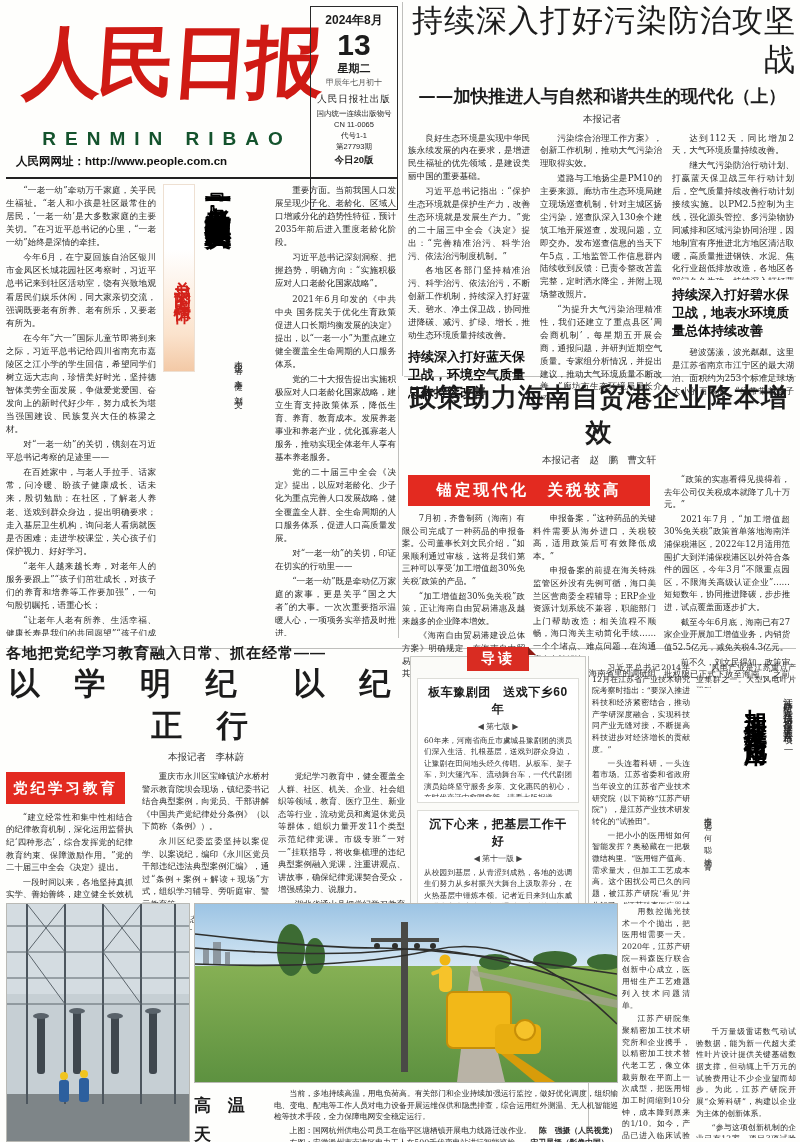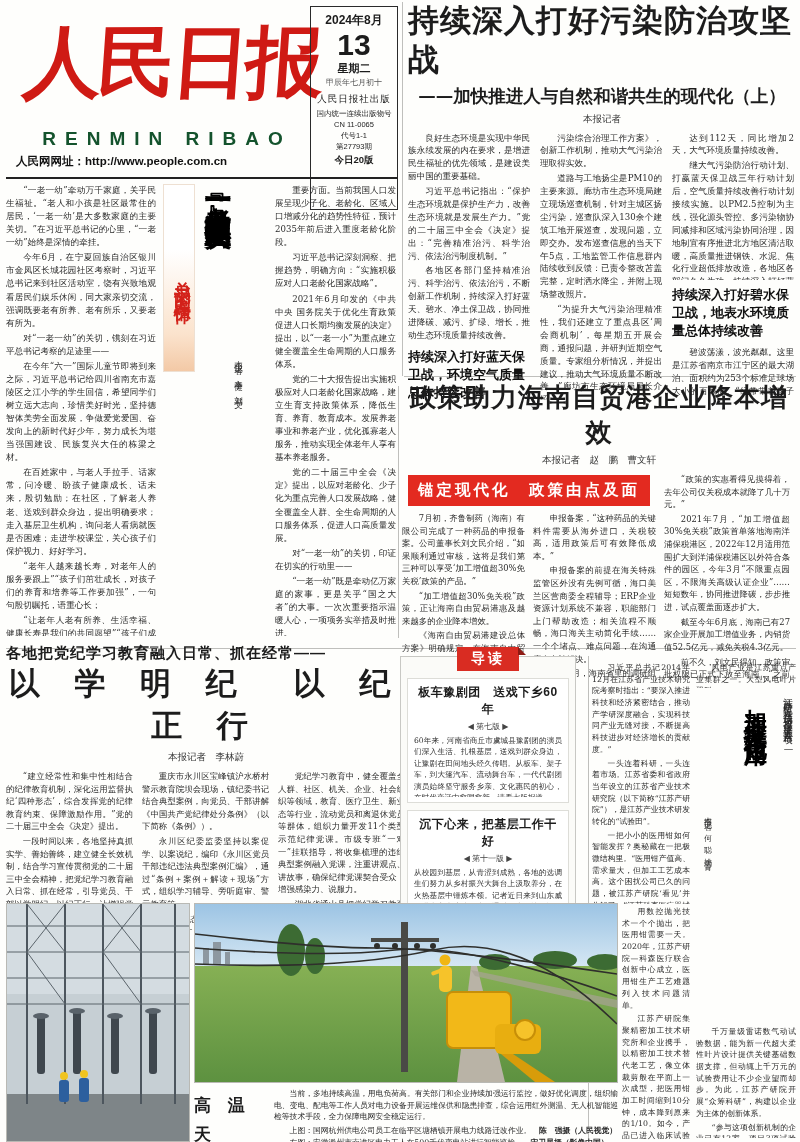--- a/index.html
+++ b/index.html
@@ -23,21 +23,21 @@
   .datebox .d1{font-size:12px;font-weight:bold;}
   .datebox .day{font-size:30px;font-weight:bold;line-height:1.05;}
   .datebox .wk{font-size:11px;font-weight:bold;}
   .datebox .lun{font-size:8px;color:#555;margin-bottom:4px;}
   .datebox .pub{font-size:9.5px;letter-spacing:1px;margin-bottom:3px;}
   .datebox .sn{font-size:7.5px;}
   .datebox .pg{font-weight:bold;font-size:9.5px;}
 
   
   .lead{position:absolute;left:408px;top:2px;width:388px;height:372px;}
-  .lead-title{font-size:31px;font-weight:bold;text-align:left;letter-spacing:1px;line-height:1.25;}
+  .lead-title{font-size:31px;font-weight:normal;text-align:right;letter-spacing:1px;line-height:1.25;}
   .lead-sub{font-size:17.5px;font-weight:bold;text-align:center;margin-top:4px;
             font-family:"DejaVu Serif","Liberation Serif",serif;}
   .lead-by{font-size:9.5px;text-align:center;margin:5px 0 6px;color:#333;
            font-family:"DejaVu Serif","Liberation Serif",serif;}
   .lead-cols{display:flex;gap:10px;height:268px;overflow:hidden;}
   .lead-col{width:122px;font-size:8.6px;line-height:1.5;overflow:hidden;color:#2a2a2a;
             font-family:"DejaVu Serif","Liberation Serif",serif;}
   .in-subhead{font-size:13px;font-weight:bold;line-height:1.4;text-align:left;margin:6px 0;
               font-family:"Liberation Sans","DejaVu Sans",sans-serif;color:#111;}
 
@@ -80,21 +80,21 @@
   .disc-title{font-size:31px;font-weight:bold;text-align:center;letter-spacing:13px;margin-top:3px;}
   .disc-by{font-size:9.5px;text-align:center;margin:4px 0 6px;color:#333;
            font-family:"DejaVu Serif","Liberation Serif",serif;}
   .disc-cols{display:flex;gap:9px;height:160px;overflow:hidden;}
   .disc-col{width:127px;font-size:8.4px;line-height:1.5;overflow:hidden;color:#2a2a2a;
             font-family:"DejaVu Serif","Liberation Serif",serif;}
   .disc-tag{background:#e32a20;color:#fff;font-weight:bold;font-size:14.5px;letter-spacing:3px;
             text-align:center;padding:5px 0;margin:2px 8px 7px 0;}
 
   
-  .daodu{position:absolute;left:400px;top:656px;width:176px;height:248px;
+  .daodu{position:absolute;left:410px;top:656px;width:176px;height:248px;
          border:1px solid #c8c8c4;background:#fbfbf8;box-sizing:border-box;padding:5px 6px;}
   .dd-ribbon{position:relative;width:62px;margin:-15px auto 2px;background:#d92c22;color:#fff;
              font-weight:bold;font-size:14px;text-align:center;letter-spacing:3px;padding:3px 0;}
   .dd-ribbon:after{content:"";position:absolute;right:-7px;top:0;border:4px solid transparent;
              border-left-color:#8f1a13;border-bottom-color:#8f1a13;}
   .dd-item{background:#fff;border:1px solid #ddddd8;margin-top:7px;padding:5px 6px;box-sizing:border-box;}
   .dd-title{font-size:12px;font-weight:bold;text-align:center;letter-spacing:0.5px;}
   .dd-page{font-size:8px;text-align:center;color:#444;margin:3px 0;}
   .dd-text{font-size:7.6px;line-height:1.5;text-align:justify;color:#333;max-height:62px;overflow:hidden;
            font-family:"DejaVu Serif","Liberation Serif",serif;}
@@ -184,22 +184,22 @@
             <p>碧波荡漾，波光粼粼。这里是江苏省南京市江宁区的最大湖泊、面积约为253个标准足球场大小的百家湖。“经常带着孩子来这边玩，湖水清澈，特别干净。”傍晚，家住附近的居民林琪和家人一起散步。（下转第六版）</p>
           </div>
       </div>
     </div>
   </section>
 
   <section class="feature">
     <div class="f-col f-col1">
         <p>“一老一幼”牵动万千家庭，关乎民生福祉。“老人和小孩是社区最常住的居民，‘一老一幼’是大多数家庭的主要关切。”在习近平总书记的心里，“一老一幼”始终是深情的牵挂。</p>
         <p>今年6月，在宁夏回族自治区银川市金凤区长城花园社区考察时，习近平总书记来到社区活动室，饶有兴致地观看居民们娱乐休闲，同大家亲切交流，强调既要老有所养、老有所乐，又要老有所为。</p>
+        <p>在今年“六一”国际儿童节即将到来之际，习近平总书记给四川省南充市嘉陵区之江小学的学生回信，希望同学们树立远大志向，珍惜美好时光，坚持德智体美劳全面发展，争做爱党爱国、奋发向上的新时代好少年，努力成长为堪当强国建设、民族复兴大任的栋梁之材。</p>
         <p>对“一老一幼”的关切，镌刻在习近平总书记考察的足迹里——</p>
-        <p>在今年“六一”国际儿童节即将到来之际，习近平总书记给四川省南充市嘉陵区之江小学的学生回信，希望同学们树立远大志向，珍惜美好时光，坚持德智体美劳全面发展，争做爱党爱国、奋发向上的新时代好少年，努力成长为堪当强国建设、民族复兴大任的栋梁之材。</p>
         <p>在百姓家中，与老人手拉手、话家常，问冷暖、盼孩子健康成长、话未来，殷切勉励；在社区，了解老人养老、送戏到群众身边，提出明确要求；走入基层卫生机构，询问老人看病就医是否困难；走进学校课堂，关心孩子们保护视力、好好学习。</p>
         <p>“老年人越来越长寿，对老年人的服务要跟上”“孩子们茁壮成长，对孩子们的养育和培养等工作要加强”，一句句殷切嘱托，语重心长；</p>
         <p>“让老年人老有所养、生活幸福、健康长寿是我们的共同愿望”“孩子们成长得更好，是我们最大的心愿”，一声声真诚祝福，温暖人心；</p>
       </div>
     <div class="f-label">总书记的人民情怀</div>
     <div class="f-headblock">
       <div class="f-headline">『一老一幼』是大多数家庭的主要关切</div>
       <div class="f-byline">本报记者　辛本健　刘书文</div>
     </div>
     <div class="f-col f-col2">
@@ -211,21 +211,21 @@
         <p>对“一老一幼”的关切，印证在切实的行动里——</p>
         <p>“一老一幼”既是牵动亿万家庭的家事，更是关乎“国之大者”的大事。一次次重要指示温暖人心，一项项务实举措及时推进。</p>
       </div>
   </section>
 
   <section class="hainan">
     <h2 class="hn-title" style="margin:0">政策助力海南自贸港企业降本增效</h2>
     <div class="hn-by">本报记者　赵　鹏　曹文轩</div>
     <div class="hn-body">
       <div class="hn-left">
-        <div class="hn-banner">锚定现代化　政策由点及面</div>
+        <div class="hn-banner">锚定现代化　关税较高</div>
         <div class="hn-two">
           <div class="hn-col">
               <p>7月初，齐鲁制药（海南）有限公司完成了一种药品的申报备案。公司董事长刘文民介绍，“如果顺利通过审核，这将是我们第三种可以享受‘加工增值超30%免关税’政策的产品。”</p>
               <p>“加工增值超30%免关税”政策，正让海南自由贸易港惠及越来越多的企业降本增效。</p>
               <p>《海南自由贸易港建设总体方案》明确规定，在海南自由贸易港与中华人民共和国关境内的其他地区（以下简称“内地”）之间设立“二线”。货物从海南自由贸易港进入内地，原则上按进口规定办理相关手续，照章征收关税和进口环节税。对鼓励类产业企业生产的不含进口料件或含进口料件在海南自贸港加工增值超过30%（含）的货物，经“二线”进入内地免征进口关税。</p>
             </div>
           <div class="hn-col">
               <p>申报备案，“这种药品的关键料件需要从海外进口，关税较高，适用政策后可有效降低成本。”</p>
               <p>申报备案的前提在海关特殊监管区外没有先例可循，海口美兰区营商委全程辅导；ERP企业资源计划系统不兼容，职能部门上门帮助改造；相关流程不顺畅，海口海关主动简化手续……一个个堵点、难点问题，在沟通磨合中被解决。</p>
               <p>去年6月，海南省里的调研组在齐鲁制药（海南）有限公司发现，药品信息录入时要填写长、宽、高、毛重、净重等多个参数，费时费力。当天，企业和海关等职能部门共聚一堂，面对面沟通，将表格减少近一半。</p>
@@ -240,20 +240,21 @@
         </div>
     </div>
   </section>
 
   <section class="disc">
     <div class="disc-kicker">各地把党纪学习教育融入日常、抓在经常——</div>
     <h2 class="disc-title" style="margin:0">以 学 明 纪　以 纪 正 行</h2>
     <div class="disc-by">本报记者　李林蔚</div>
     <div class="disc-cols">
       <div class="disc-col">
+        <div class="disc-tag">党纪学习教育</div>
         <div>
             <p>“建立经常性和集中性相结合的纪律教育机制，深化运用监督执纪‘四种形态’，综合发挥党的纪律教育约束、保障激励作用。”党的二十届三中全会《决定》提出。</p>
             <p>一段时间以来，各地坚持真抓实学、善始善终，建立健全长效机制，结合学习宣传贯彻党的二十届三中全会精神，把党纪学习教育融入日常、抓在经常，引导党员、干部以学明纪、以纪正行，让增强党性、严守纪律、砥砺作风贯通起来。</p>
           </div>
       </div>
       <div class="disc-col">
           <p>重庆市永川区宝峰镇沪水桥村警示教育院坝会现场，镇纪委书记结合典型案例，向党员、干部讲解《中国共产党纪律处分条例》（以下简称《条例》）。</p>
           <p>永川区纪委监委坚持以案促学、以案说纪，编印《永川区党员干部违纪违法典型案例汇编》，通过“条例＋案例＋解读＋现场”方式，组织学习辅导、旁听庭审、警示教育等。</p>
           <p>“从新业态党员参加党纪学习教育的必要性，讲到学用结合的实践性，这是一堂理论结合实际的纪律党课。”江苏省泰州市亿杰汽车服务有限公司党支部书记、总经理钟维军说。为了讲好纪律党课，泰州市聚焦“两新”组织发展现状、党员需求等，与“两新”组织党组织书记、党员代表交流，了解真实需求，让纪律党课有颜值、有干货、有成效。</p>
         </div>

